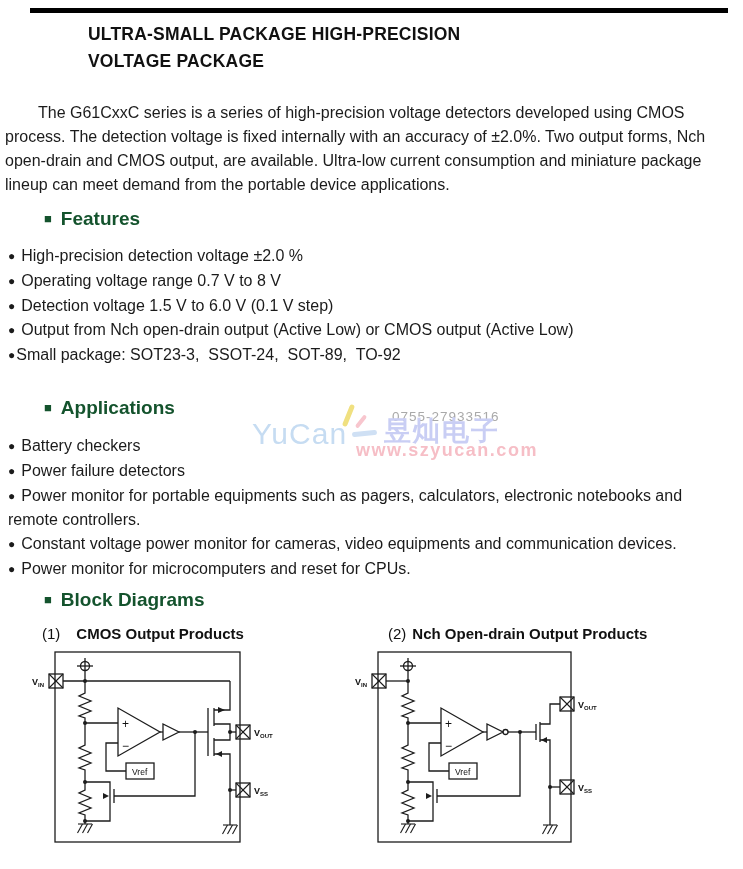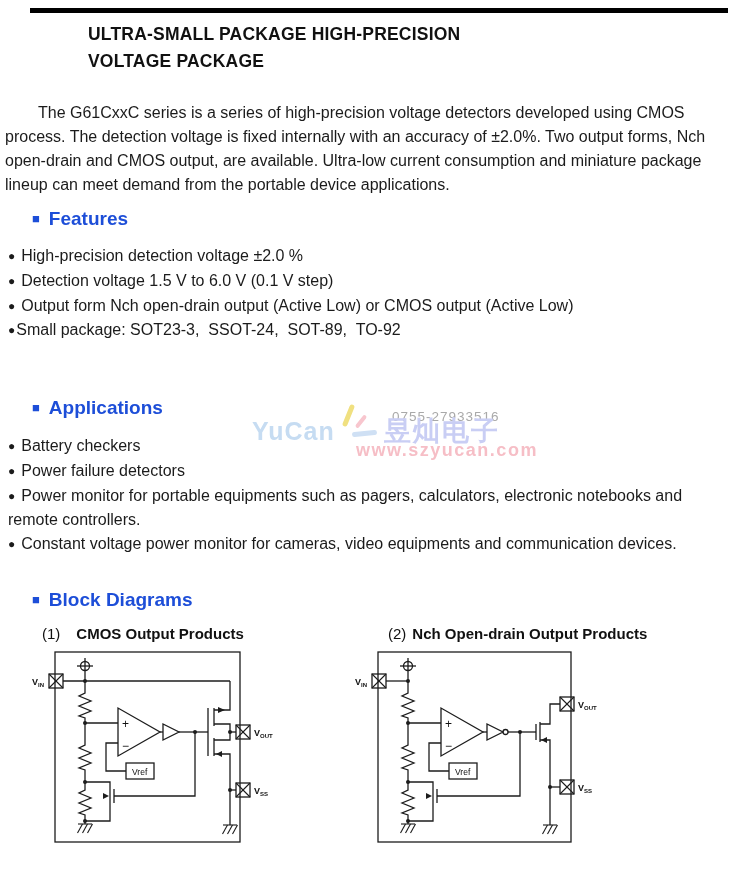--- a/index.html
+++ b/index.html
@@ -3,21 +3,21 @@
 <meta charset="utf-8">
 <style>
   html,body{margin:0;padding:0;background:#ffffff;}
   .page{position:relative;width:743px;height:869px;background:#fff;overflow:hidden;
         font-family:"Liberation Sans","DejaVu Sans",sans-serif;color:#1b1b1b;}
   .topbar{position:absolute;left:30px;top:8px;width:698px;height:5px;background:#000;}
   .doc-title{position:absolute;left:40px;top:21px;font-size:17.5px;font-weight:bold;
              line-height:27px;color:#111;letter-spacing:.2px;margin-left:48px;}
   .intro{position:absolute;left:5px;top:101px;width:708px;font-size:16px;line-height:24px;
          text-indent:33px;white-space:pre-wrap;}
-  .sec-h{position:absolute;left:32px;font-size:19px;font-weight:bold;color:#1d4ed8;}
+  .sec-h{position:absolute;left:44px;font-size:19px;font-weight:bold;color:#14532d;}
   .sec-h .sq{font-size:13px;margin-right:9px;vertical-align:2px;}
   .blist{position:absolute;left:8px;width:710px;font-size:16px;}
   .blist .li{line-height:23.8px;white-space:pre-wrap;}
   .blist .b{margin-right:6px;font-size:12px;vertical-align:1px;}
   .blist .b.tight{margin-right:1px;}
   .caption{position:absolute;top:625px;font-size:15px;color:#111;}
   .caption .num{font-weight:normal;}
   .caption .ttl{font-weight:bold;}
   .cap1{left:42px;} .cap1 .num{margin-right:16px;}
   .cap2{left:388px;} .cap2 .num{margin-right:6px;}
@@ -26,21 +26,21 @@
   svg .wire{stroke:#1d1d1d;stroke-width:1.3;fill:none;}
   svg .thin{stroke:#1d1d1d;stroke-width:1.1;fill:none;}
   svg .dot{fill:#1d1d1d;}
   svg .lbl{font-family:"Liberation Sans",sans-serif;font-size:9px;font-weight:bold;fill:#111;}
   svg .sub{font-size:6px;}
   svg .sign{font-family:"Liberation Sans",sans-serif;font-size:12px;fill:#111;}
   svg .vref{font-family:"Liberation Sans",sans-serif;font-size:8.5px;fill:#111;}
   
   .wm{position:absolute;left:0;top:0;width:100%;height:100%;pointer-events:none;}
   .wm-phone{position:absolute;left:392px;top:409px;font-size:13.5px;letter-spacing:1px;color:#a9a9a9;}
-  .wm-brand{position:absolute;left:252px;top:417px;font-size:25px;font-weight:bold;
+  .wm-brand{position:absolute;left:252px;top:417px;font-size:30px;font-weight:normal;
             color:#c6dcf2;letter-spacing:1px;}
   .wm-cn{position:absolute;left:384px;top:413px;font-size:27px;font-weight:bold;
          color:#c9cef4;letter-spacing:2px;}
   .wm-url{position:absolute;left:356px;top:440px;font-size:18px;font-weight:bold;
           color:#f6bec6;letter-spacing:1.5px;}
   .wm-stroke{position:absolute;border-radius:3px;}
   .wm-s1{left:346px;top:404px;width:5px;height:23px;background:#f0e080;transform:rotate(22deg);}
   .wm-s2{left:359px;top:414px;width:4px;height:15px;background:#f8c6ce;transform:rotate(38deg);}
   .wm-s3{left:352px;top:431px;width:25px;height:5px;background:#cfe0f4;transform:rotate(-6deg);}
   .content{position:relative;z-index:1;}
@@ -68,33 +68,35 @@
       <div>VOLTAGE PACKAGE</div>
     </div>
 
     <div class="intro">The G61CxxC series is a series of high-precision voltage detectors developed using CMOS process. The detection voltage is fixed internally with an accuracy of ±2.0%. Two output forms, Nch open-drain and CMOS output, are available. Ultra-low current consumption and miniature package lineup can meet demand from the portable device applications.</div>
 
     <div class="sec-h" style="top:208px">
       <span class="sq">■</span><span>Features</span>
     </div>
     <div class="blist" style="top:244px">
       <div class="li"><span class="b">●</span><span>High-precision detection voltage ±2.0 %</span></div>
+      <div class="li"><span class="b">●</span><span>Operating voltage range 0.7 V to 8 V</span></div>
       <div class="li"><span class="b">●</span><span>Detection voltage 1.5 V to 6.0 V (0.1 V step)</span></div>
-      <div class="li"><span class="b">●</span><span>Output form Nch open-drain output (Active Low) or CMOS output (Active Low)</span></div>
+      <div class="li"><span class="b">●</span><span>Output from Nch open-drain output (Active Low) or CMOS output (Active Low)</span></div>
       <div class="li"><span class="b tight">●</span><span>Small package: SOT23-3,  SSOT-24,  SOT-89,  TO-92</span></div>
     </div>
 
     <div class="sec-h" style="top:397px">
       <span class="sq">■</span><span>Applications</span>
     </div>
     <div class="blist" style="top:434px">
       <div class="li"><span class="b">●</span><span>Battery checkers</span></div>
       <div class="li"><span class="b">●</span><span>Power failure detectors</span></div>
       <div class="li"><span class="b">●</span><span>Power monitor for portable equipments such as pagers, calculators, electronic notebooks and remote controllers.</span></div>
       <div class="li"><span class="b">●</span><span>Constant voltage power monitor for cameras, video equipments and communication devices.</span></div>
+      <div class="li"><span class="b">●</span><span>Power monitor for microcomputers and reset for CPUs.</span></div>
     </div>
 
     <div class="sec-h" style="top:589px">
       <span class="sq">■</span><span>Block Diagrams</span>
     </div>
 
     <div class="caption cap1">
       <span class="num">(1)</span><span class="ttl">CMOS Output Products</span>
     </div>
     <div class="caption cap2">

